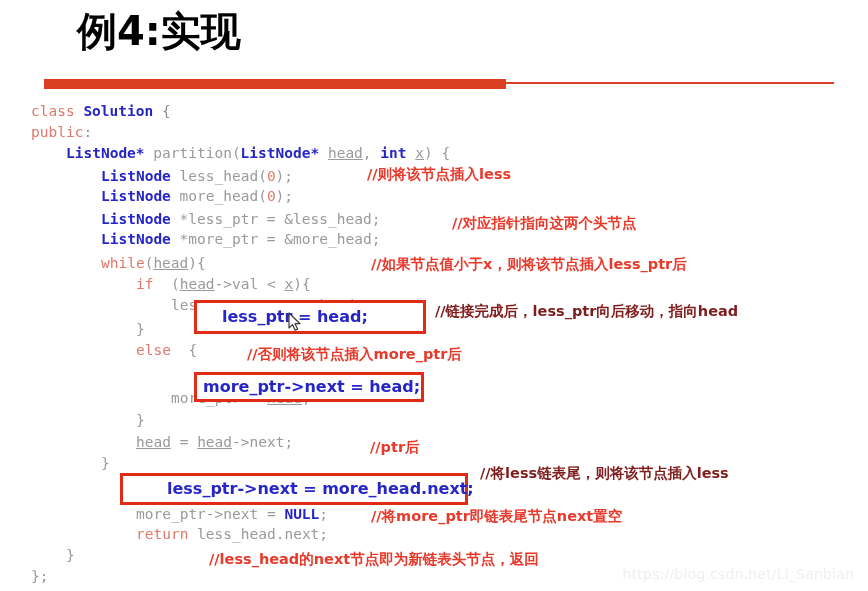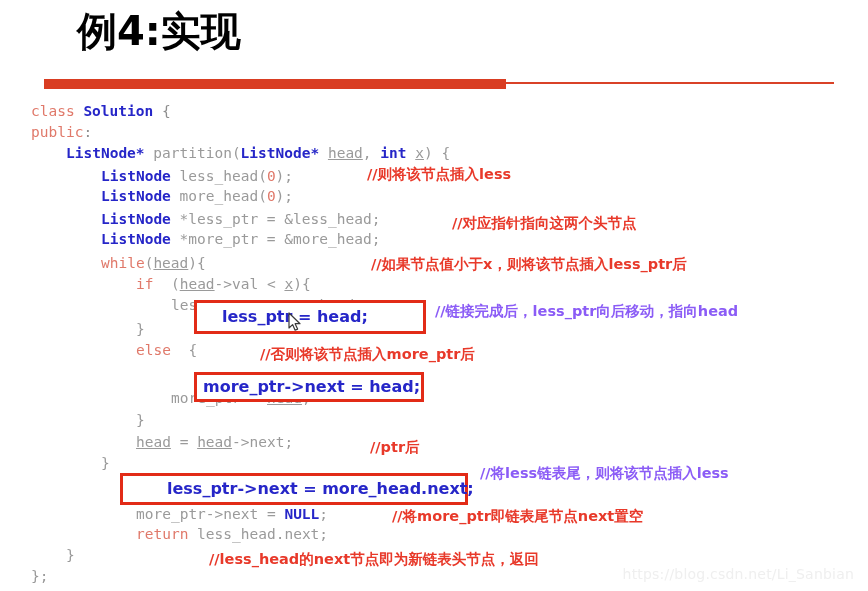--- a/index.html
+++ b/index.html
@@ -73,21 +73,21 @@
 
   
   .cmt {
     position: absolute;
     font-family: "DejaVu Sans", sans-serif;
     font-size: 14.5px;
     font-weight: bold;
     white-space: pre;
   }
   .cmt-red  { color: #e8392a; }
-  .cmt-blue { color: #8b5cf6; }
+  .cmt-blue { color: #7f1d1d; }
 
   
   .hlbox {
     position: absolute;
     border: 3px solid #e22b17;
     background: #ffffff;
     box-sizing: border-box;
   }
   .hltext {
     position: absolute;
@@ -128,24 +128,24 @@
 <div id="divider-thin"></div>
 <div id="divider-thick"></div>
 
 <div id="code"><div class="cl" style="left: 31px; top: 5px;"><span class="kw">class </span><span class="typ">Solution</span><span class="pun"> {</span></div><div class="cl" style="left: 31px; top: 26px;"><span class="kw">public</span><span class="pun">:</span></div><div class="cl" style="left: 66px; top: 47px;"><span class="typ">ListNode*</span><span class="id"> partition(</span><span class="typ">ListNode*</span><span class="id"> </span><span class="var">head</span><span class="id">, </span><span class="typ">int</span><span class="id"> </span><span class="var">x</span><span class="id">) {</span></div><div class="cl" style="left: 101px; top: 70px;"><span class="typ">ListNode</span><span class="id"> less_head(</span><span class="num">0</span><span class="id">);</span></div><div class="cl" style="left: 101px; top: 90px;"><span class="typ">ListNode</span><span class="id"> more_head(</span><span class="num">0</span><span class="id">);</span></div><div class="cl" style="left: 101px; top: 113px;"><span class="typ">ListNode</span><span class="id"> *less_ptr = &amp;less_head;</span></div><div class="cl" style="left: 101px; top: 133px;"><span class="typ">ListNode</span><span class="id"> *more_ptr = &amp;more_head;</span></div><div class="cl" style="left: 101px; top: 157px;"><span class="kw">while</span><span class="id">(</span><span class="var">head</span><span class="id">){</span></div><div class="cl" style="left: 136px; top: 178px;"><span class="kw">if</span><span class="id">  (</span><span class="var">head</span><span class="id">-&gt;val &lt; </span><span class="var">x</span><span class="id">){</span></div><div class="cl" style="left: 171px; top: 199px;"><span class="id">less_ptr-&gt;next = </span><span class="var">head</span><span class="id">;</span></div><div class="cl" style="left: 136px; top: 223px;"><span class="id">}</span></div><div class="cl" style="left: 136px; top: 244px;"><span class="kw">else</span><span class="id">  {</span></div><div class="cl" style="left: 171px; top: 292px;"><span class="id">more_ptr = </span><span class="var">head</span><span class="id">;</span></div><div class="cl" style="left: 136px; top: 314px;"><span class="id">}</span></div><div class="cl" style="left: 136px; top: 336px;"><span class="var">head</span><span class="id"> = </span><span class="var">head</span><span class="id">-&gt;next;</span></div><div class="cl" style="left: 101px; top: 357px;"><span class="id">}</span></div><div class="cl" style="left: 136px; top: 408px;"><span class="id">more_ptr-&gt;next = </span><span class="typ">NULL</span><span class="id">;</span></div><div class="cl" style="left: 136px; top: 428px;"><span class="kw">return</span><span class="id"> less_head.next;</span></div><div class="cl" style="left: 66px; top: 449px;"><span class="id">}</span></div><div class="cl" style="left: 31px; top: 470px;"><span class="id">};</span></div></div>
 
 <div id="comments-layer">
     <div class="cmt cmt-red" style="left: 367px; top: 165px;">//则将该节点插入less</div>
     <div class="cmt cmt-red" style="left: 452px; top: 214px;">//对应指针指向这两个头节点</div>
     <div class="cmt cmt-red" style="left: 371px; top: 255px;">//如果节点值小于x，则将该节点插入less_ptr后</div>
     <div class="cmt cmt-blue" style="left: 435px; top: 302px;">//链接完成后，less_ptr向后移动，指向head</div>
-    <div class="cmt cmt-red" style="left: 260px; top: 345px;">//否则将该节点插入more_ptr后</div>
+    <div class="cmt cmt-red" style="left: 247px; top: 345px;">//否则将该节点插入more_ptr后</div>
     <div class="cmt cmt-red" style="left: 370px; top: 438px;">//ptr后</div>
     <div class="cmt cmt-blue" style="left: 480px; top: 464px;">//将less链表尾，则将该节点插入less</div>
-    <div class="cmt cmt-red" style="left: 392px; top: 507px;">//将more_ptr即链表尾节点next置空</div>
+    <div class="cmt cmt-red" style="left: 371px; top: 507px;">//将more_ptr即链表尾节点next置空</div>
     <div class="cmt cmt-red" style="left: 209px; top: 550px;">//less_head的next节点即为新链表头节点，返回</div>
   </div>
 
 <div id="highlights-layer">
     <div class="hlbox" style="left: 194px; top: 300px; width: 232px; height: 34px;"></div>
     <div class="hltext" style="left: 222px; top: 307px;">less_ptr = head;</div>
     <div class="hlbox" style="left: 194px; top: 372px; width: 230px; height: 30px;"></div>
     <div class="hltext" style="left: 203px; top: 377px;">more_ptr-&gt;next = head;</div>
     <div class="hlbox" style="left: 120px; top: 473px; width: 348px; height: 32px;"></div>
     <div class="hltext" style="left: 133px; top: 479px; margin-left: 34px;">less_ptr-&gt;next = more_head.next;</div>

